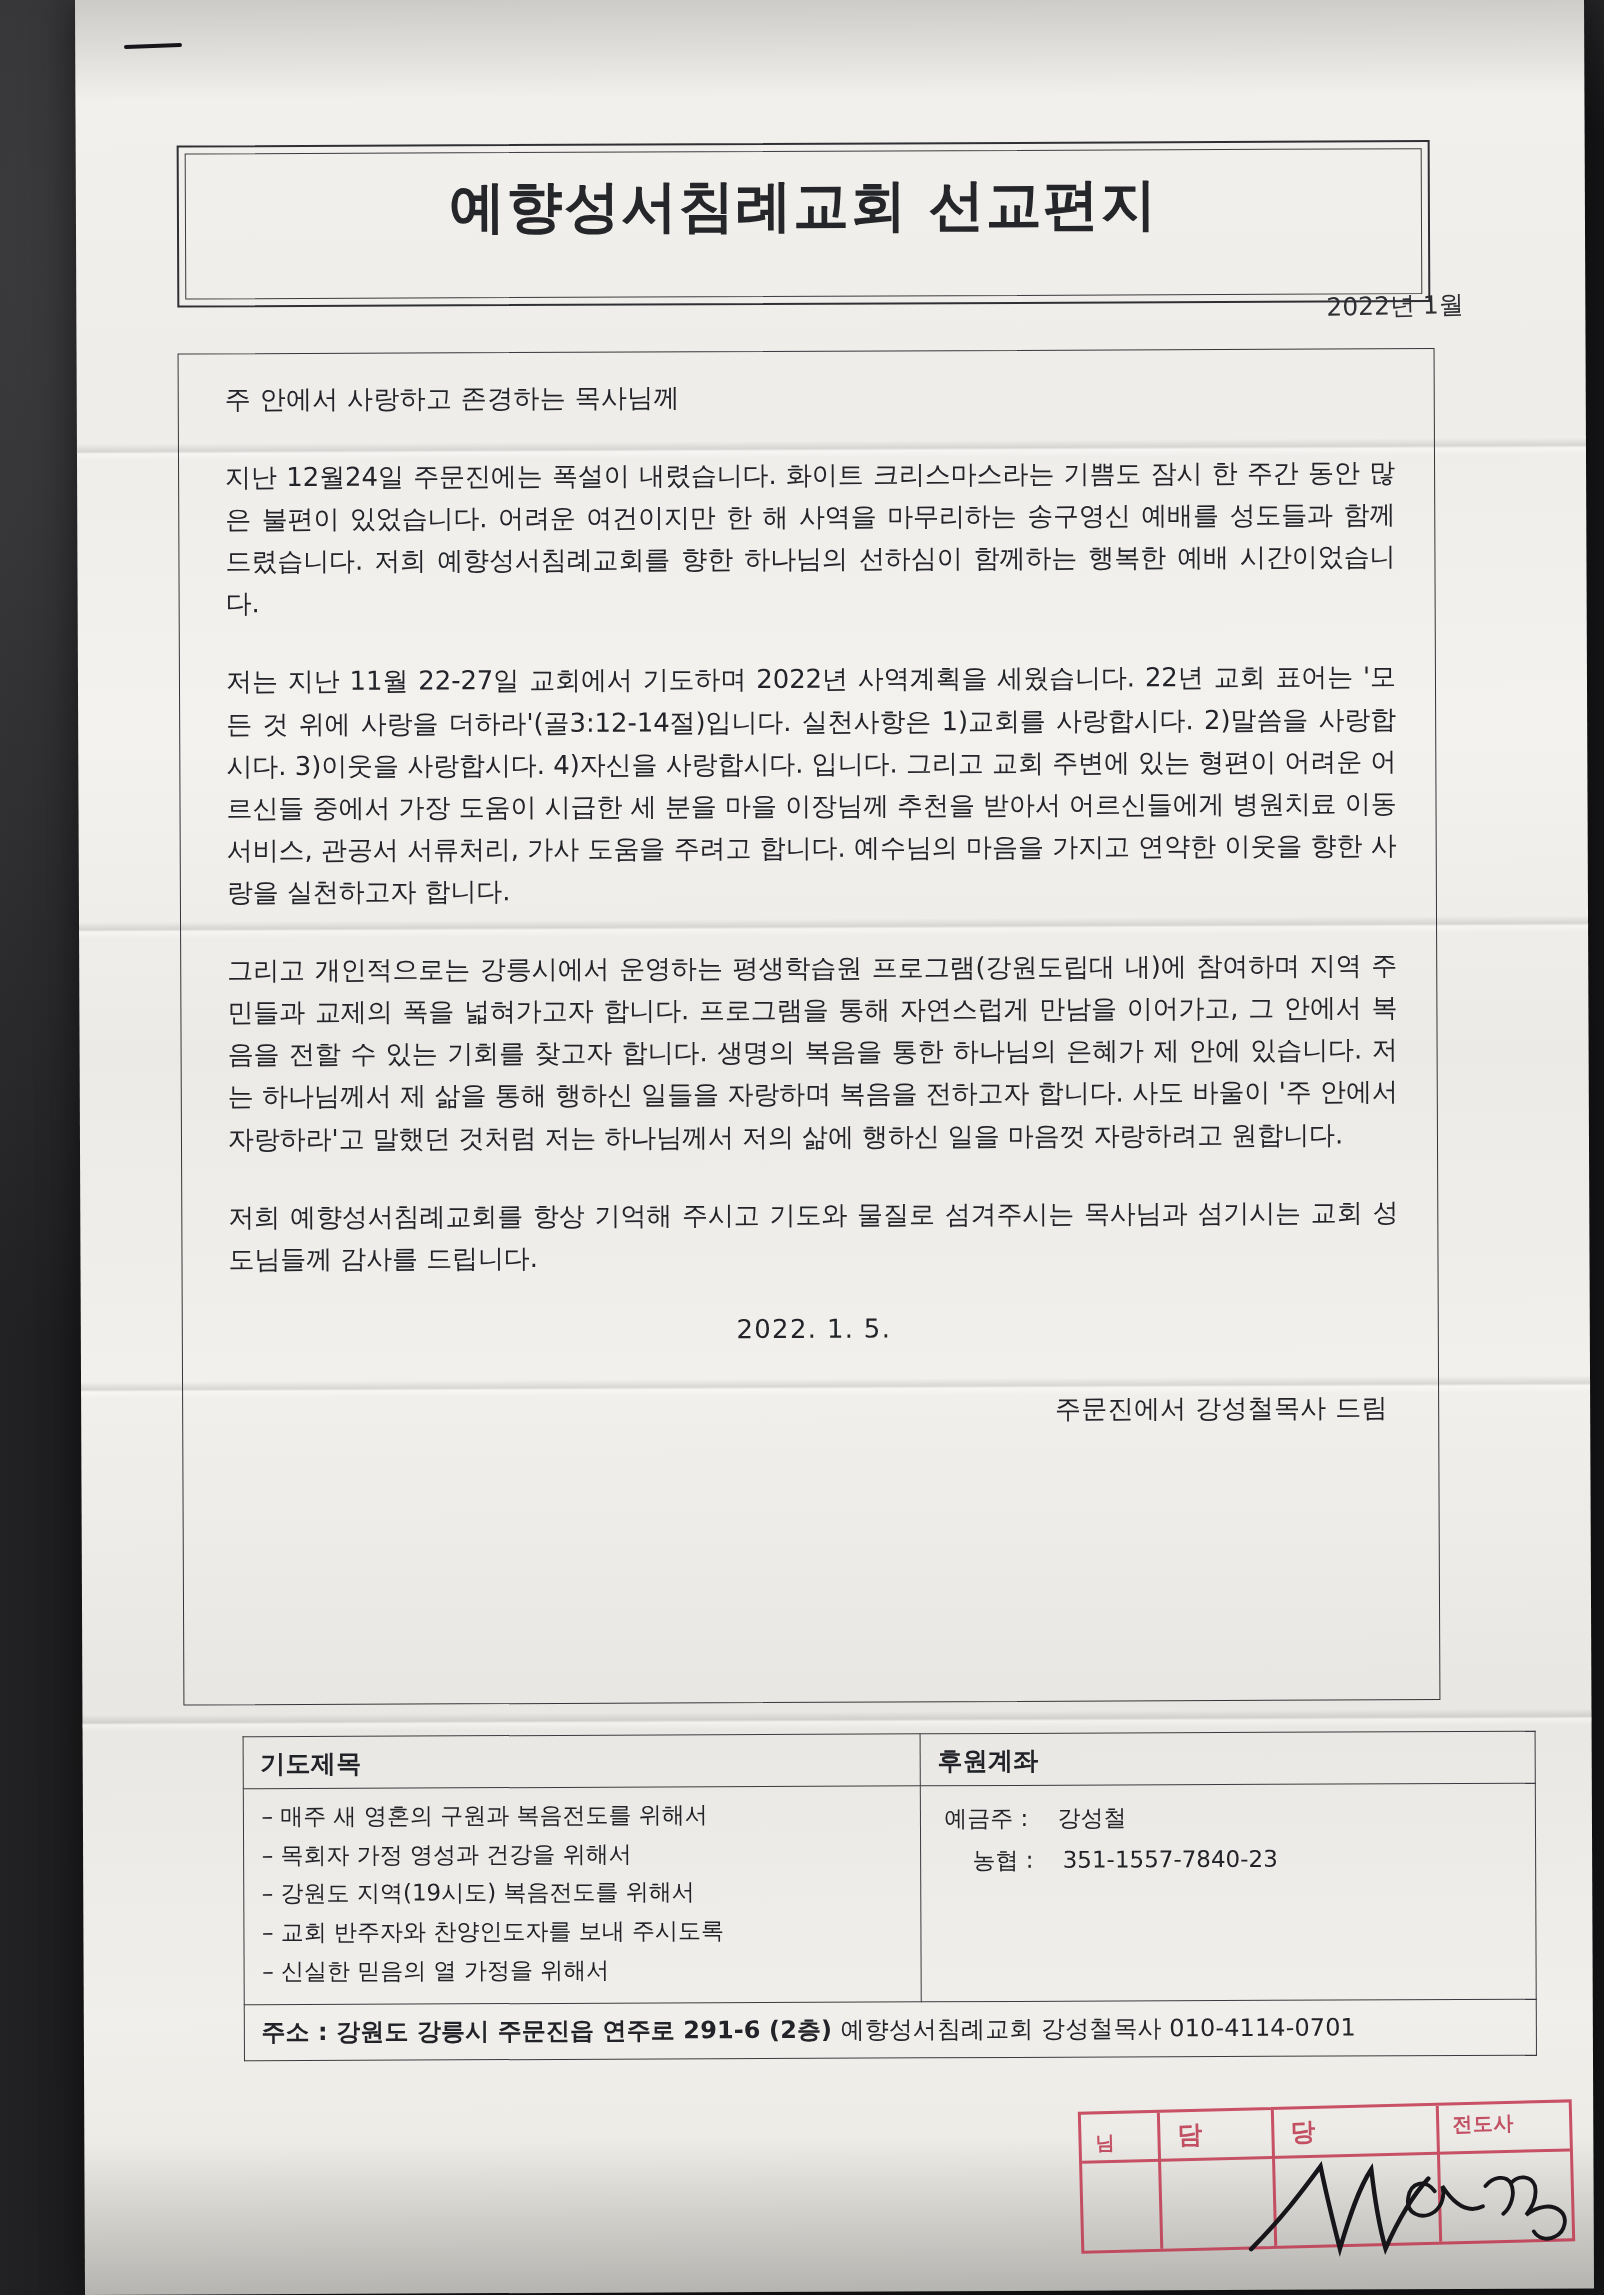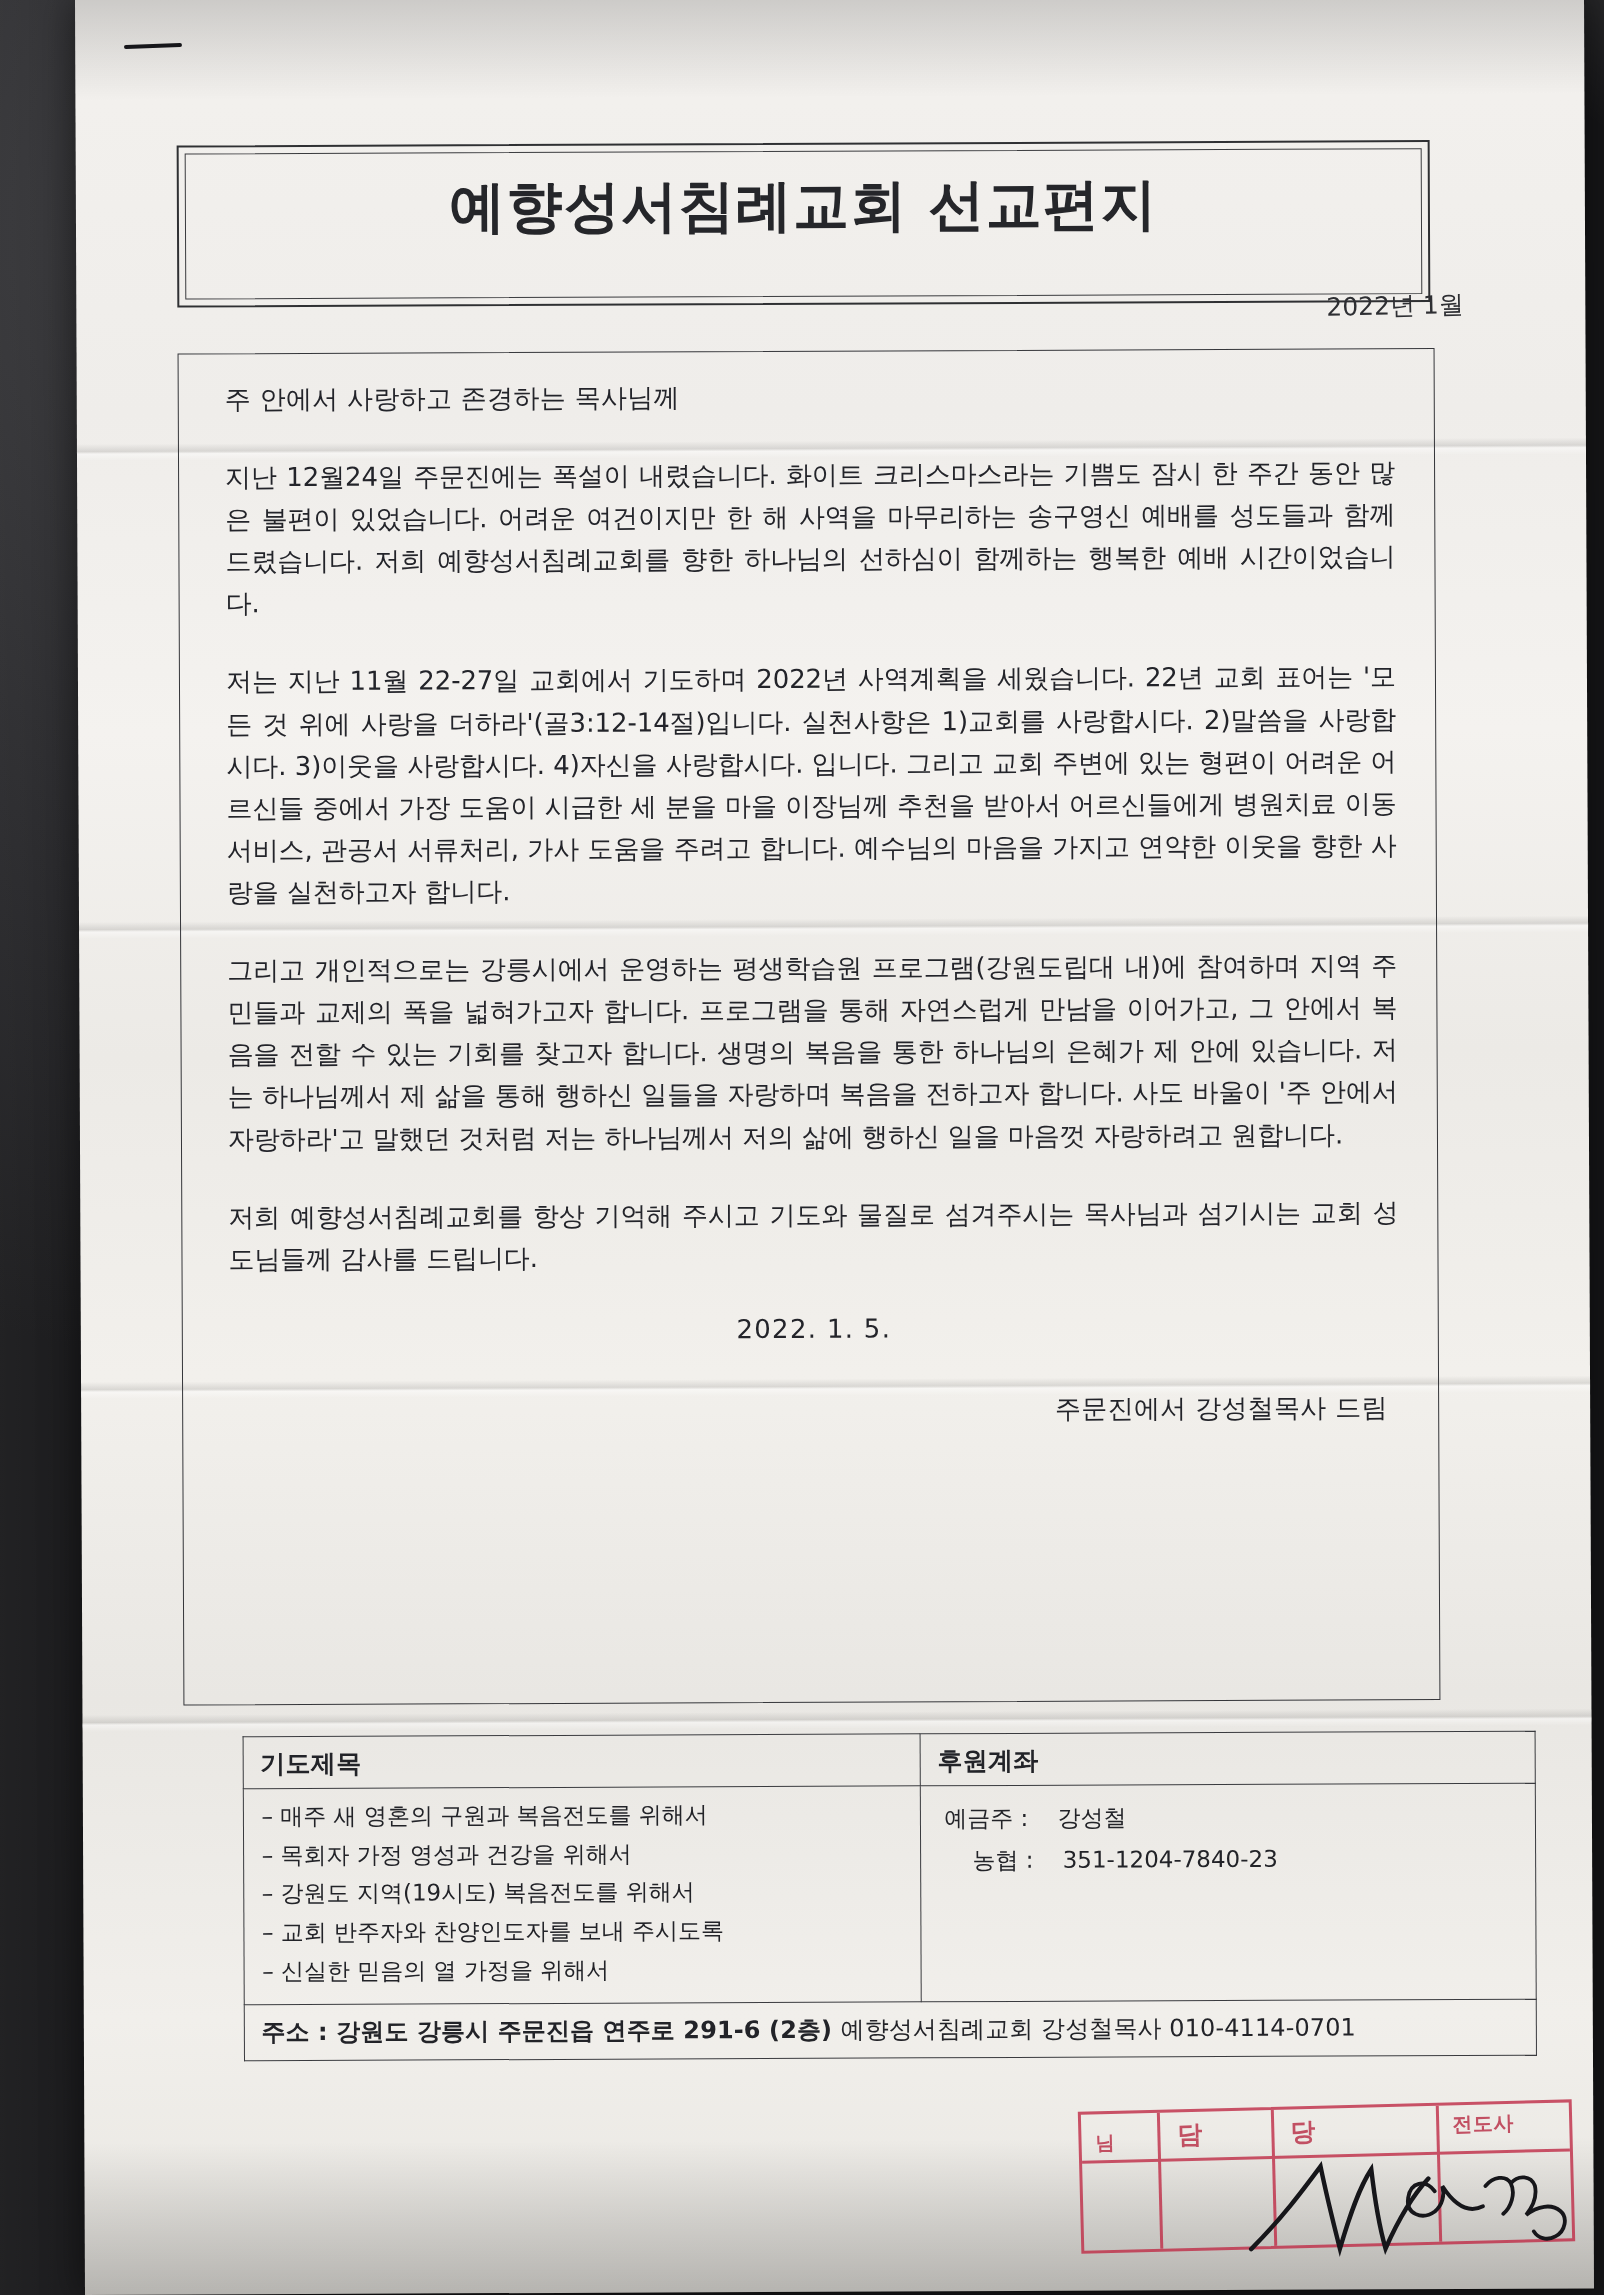--- a/index.html
+++ b/index.html
@@ -302,21 +302,21 @@
       </td>
       <td class="acct">
         <div class="row1">
           <span>예금주 :</span>
           &nbsp;&nbsp;
           <span>강성철</span>
         </div>
         <div class="row2">
           <span>농협  :</span>
           &nbsp;&nbsp;
-          <span>351-1204-7840-23</span>
+          <span>351-1557-7840-23</span>
         </div>
       </td>
     </tr>
     <tr class="addr-row">
       <td colspan="2">
         <span>주소 :</span>
         <span>강원도 강릉시 주문진읍 연주로 291-6 (2층)</span>
         <span class="soft">예향성서침례교회 강성철목사 010-4114-0701</span>
       </td>
     </tr>

